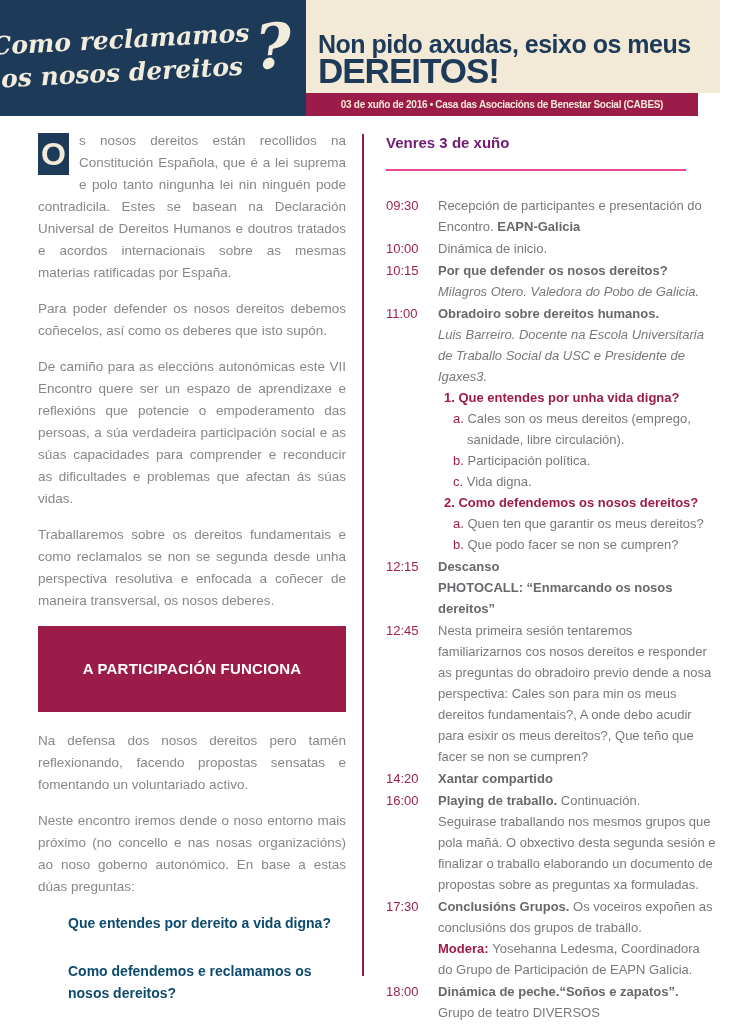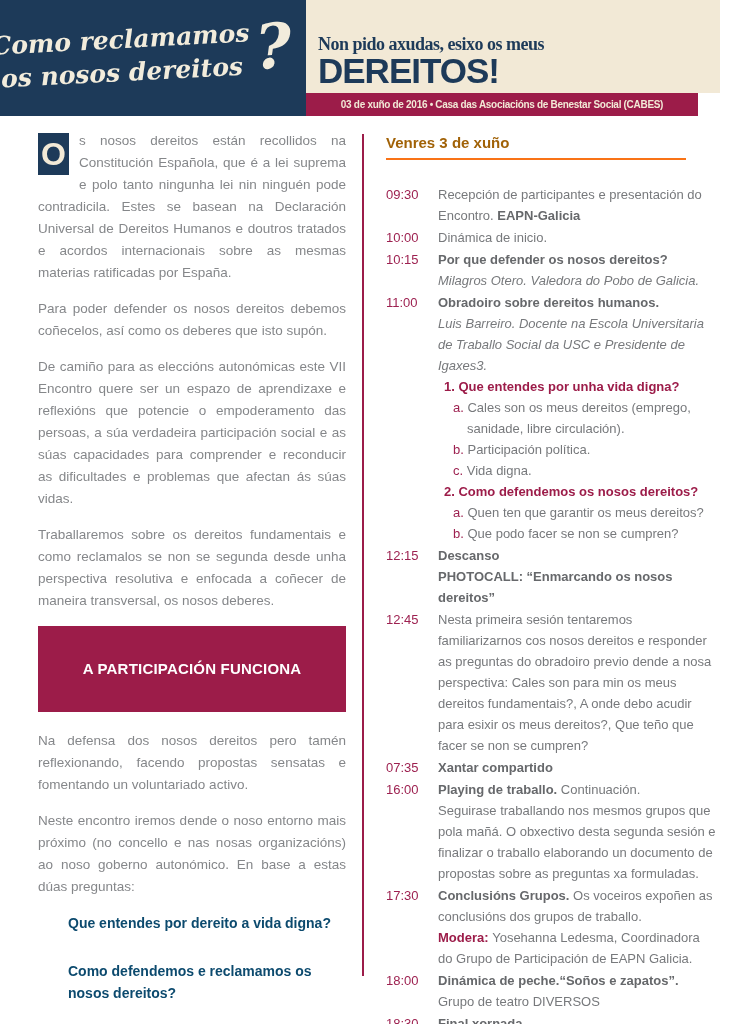--- a/index.html
+++ b/index.html
@@ -25,23 +25,22 @@
   .brand-q {
     font-family:"DejaVu Serif", serif; font-style:italic; font-weight:bold;
     font-size:62px; line-height:60px; margin-left:5px; margin-top:2px;
   }
   .header-cream {
     position:absolute; left:306px; top:0; width:414px; height:93px;
     background:#f2e9d6;
   }
   .tagline { padding:34px 0 0 12px; color:#1d3a59; }
   .tagline-1 {
-    font-weight:bold; font-size:18px; line-height:21px; letter-spacing:-0.5px;
+    font-weight:bold; font-size:25px; line-height:21px; letter-spacing:-0.5px;
     white-space:nowrap;
-    font-family:Liberation Serif, serif;
   }
   .tagline-2 {
     font-weight:bold; font-size:35px; line-height:33px; letter-spacing:-1px;
     margin-top:-1px; white-space:nowrap;
   }
   .date-bar {
     position:absolute; left:306px; top:93px; width:392px; height:23px;
     background:#9c1c49; color:#f2e9d6;
     font-size:10px; font-weight:bold; letter-spacing:-0.3px;
     display:flex; align-items:center; justify-content:center; white-space:nowrap;
@@ -81,22 +80,22 @@
 
   
   .divider {
     position:absolute; left:362px; top:134px; width:2px; height:842px;
     background:#9c1c49;
   }
 
   
   .right-col { position:absolute; left:386px; top:134px; width:330px; }
   .agenda-title {
-    color:#a16207; font-weight:bold; font-size:15px;
-    border-bottom:2px solid #f97316; padding-bottom:7px; width:300px;
+    color:#701a75; font-weight:bold; font-size:15px;
+    border-bottom:2px solid #ec4899; padding-bottom:18px; width:300px;
     margin:0 0 24px 0;
   }
   .agenda-item { display:flex; font-size:13px; line-height:21px; margin-bottom:1px;gap:12px; }
   .time { flex:none; width:40px; color:#9d2150; }
   .content { flex:1; color:#77797c; }
   .block.ind1 { padding-left:6px; }
   .block.ind2 { padding-left:29px; text-indent:-14px; }
   .seg-r { }
   .seg-b { font-weight:bold; color:#66686b; }
   .seg-i { font-style:italic; }
@@ -196,21 +195,21 @@
             <div class="block ind0"><span class="seg-b">PHOTOCALL: “Enmarcando os nosos dereitos”</span></div>
           </div>
         </div>
         <div class="agenda-item">
           <div class="time">12:45</div>
           <div class="content">
             <div class="block ind0"><span class="seg-r">Nesta primeira sesión tentaremos familiarizarnos cos nosos dereitos e responder as preguntas do obradoiro previo dende a nosa perspectiva: Cales son para min os meus dereitos fundamentais?, A onde debo acudir para esixir os meus dereitos?, Que teño que facer se non se cumpren?</span></div>
           </div>
         </div>
         <div class="agenda-item">
-          <div class="time">07:35</div>
+          <div class="time">14:20</div>
           <div class="content">
             <div class="block ind0"><span class="seg-b">Xantar compartido</span></div>
           </div>
         </div>
         <div class="agenda-item">
           <div class="time">16:00</div>
           <div class="content">
             <div class="block ind0"><span class="seg-b">Playing de traballo. </span><span class="seg-r">Continuación.</span></div>
             <div class="block ind0"><span class="seg-r">Seguirase traballando nos mesmos grupos que pola mañá. O obxectivo desta segunda sesión e finalizar o traballo elaborando un documento de propostas sobre as preguntas xa formuladas.</span></div>
           </div>

